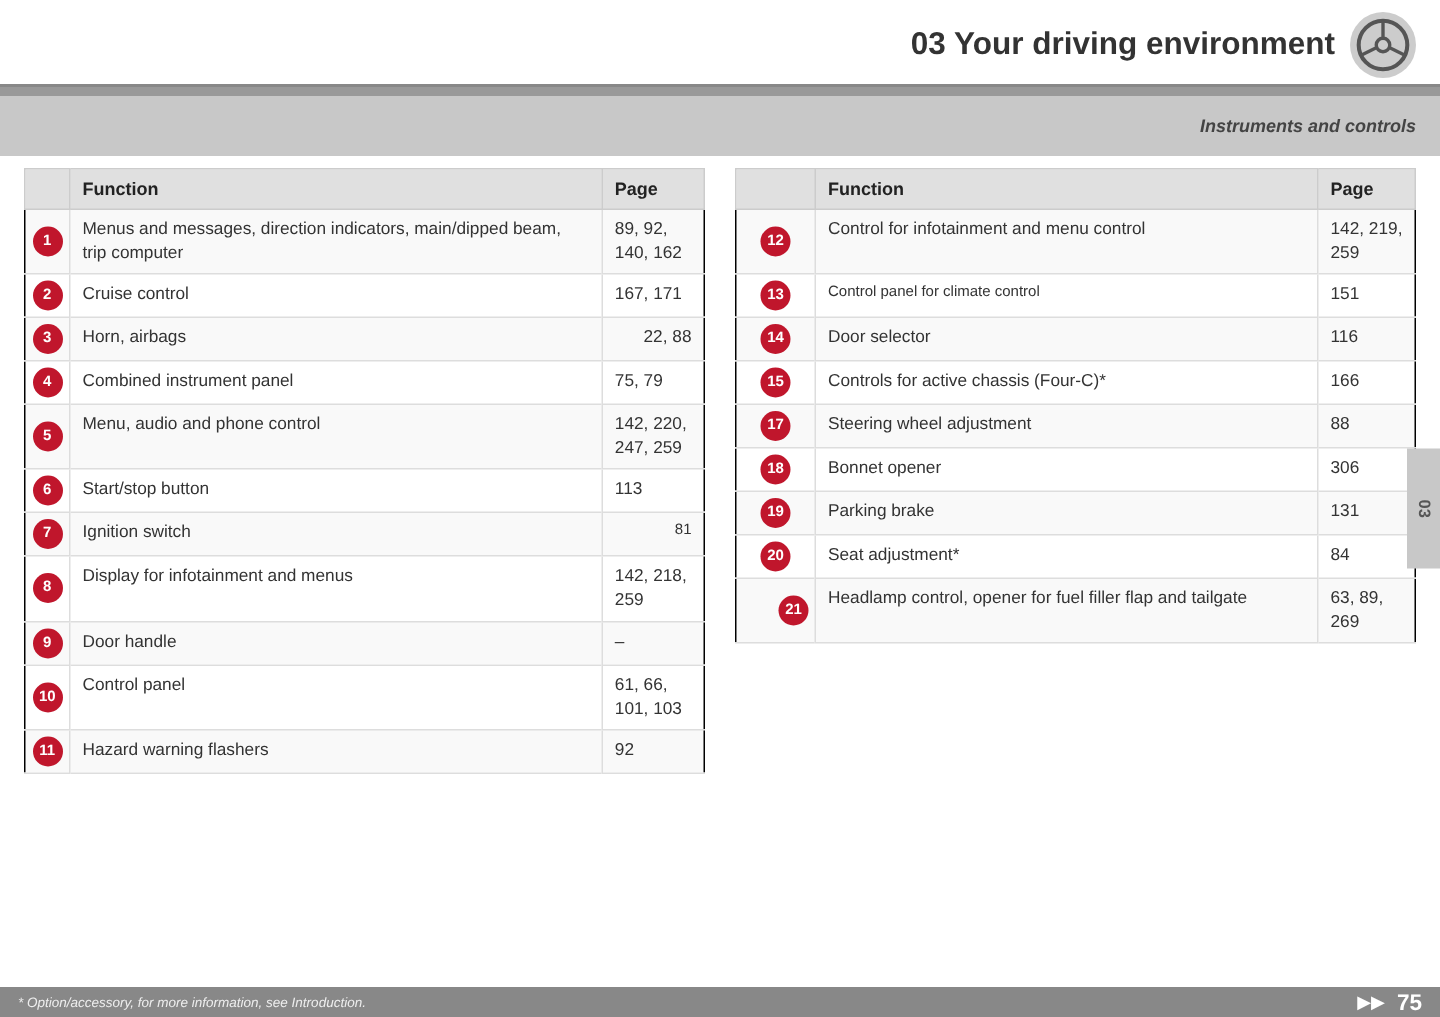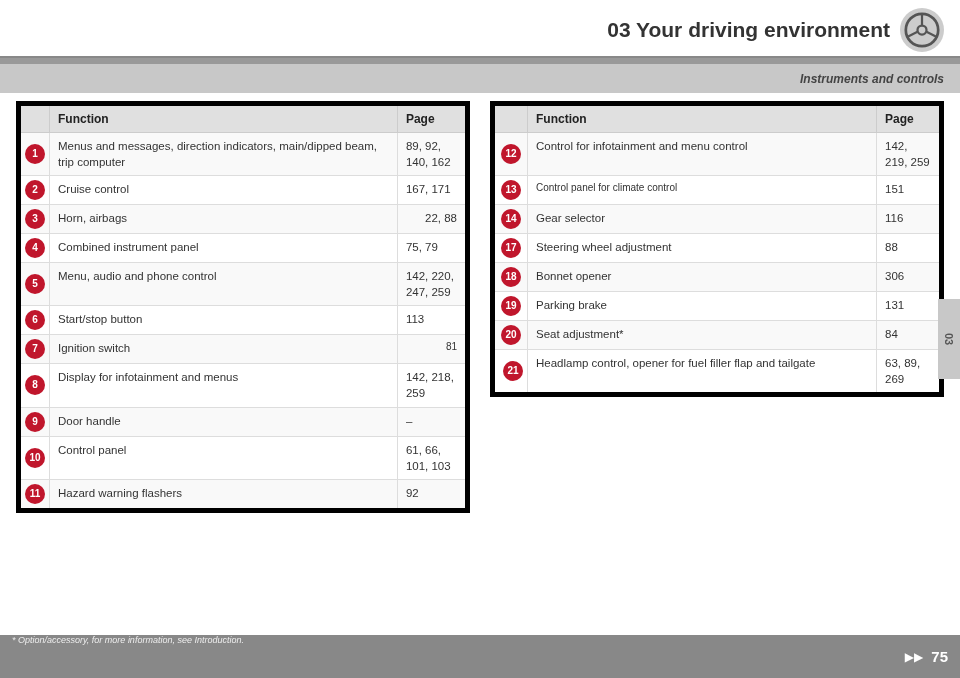--- a/index.html
+++ b/index.html
@@ -9,21 +9,21 @@
       background: #fff;
       font-family: Arial, Helvetica, sans-serif;
       font-size: 12px;
       overflow: hidden;
       position: relative;
     }
 
     
     .section-bar {
       background: #c8c8c8;
-      height: 29px;
+      height: 40px;
       display: flex;
       align-items: center;
       justify-content: flex-end;
       padding-right: 16px;
       margin-bottom: 8px;
     }
 
     
     .content {
       display: flex;
@@ -32,21 +32,21 @@
       gap: 20px;
     }
 
     
     .table-container {
       flex: 1;
     }
     table {
       width: 100%;
       border-collapse: collapse;
-      border: 5px solid #000000;
+      border: 1px solid #000000;
     }
     thead tr {
       background: #e0e0e0;
     }
     thead th {
       padding: 6px 8px;
       text-align: left;
       font-weight: bold;
       font-size: 12px;
       color: #222;
@@ -112,23 +112,24 @@
       color: #555;
       font-weight: bold;
     }
 
     
     .footer {
       position: absolute;
       bottom: 0;
       left: 0;
       right: 0;
-      height: 43px;
+      height: 20px;
       background: #888;
       display: flex;
+      align-items: center;
       justify-content: space-between;
       padding: 0 12px;
     }
 
     .top-gray {
       background: #999;
       height: 6px;
     }
   </style>
 </head>
@@ -250,39 +251,46 @@
     <table>
       <thead>
         <tr>
           <th style="width:28px;"></th>
           <th>Function</th>
           <th style="width:65px;">Page</th>
         </tr>
       </thead>
       <tbody id="right-tbody">
           <tr>
-    <td style="text-align:center;vertical-align:middle;padding:4px 6px;">
+    <td style="text-align:center;vertical-align:middle;padding:4px 16px;">
       <span class="badge">12</span>
     </td>
     <td style="font-size:11.5px;">Control for infotainment and menu control</td>
     <td style="font-size:11.5px;white-space:pre-line;">142, 219, 259</td>
   </tr>
           <tr>
     <td style="text-align:center;vertical-align:middle;padding:4px 4px;">
       <span class="badge">13</span>
     </td>
     <td style="font-size:10px;">Control panel for climate control</td>
     <td style="font-size:11.5px;white-space:pre-line;">151</td>
   </tr>
           <tr>
     <td style="text-align:center;vertical-align:middle;padding:4px 4px;">
       <span class="badge">14</span>
     </td>
-    <td style="font-size:11.5px;">Gear selector</td>
+    <td style="font-size:11.5px;">Door selector</td>
     <td style="font-size:11.5px;white-space:pre-line;">116</td>
+  </tr>
+          <tr>
+    <td style="text-align:center;vertical-align:middle;padding:4px 4px;">
+      <span class="badge">15</span>
+    </td>
+    <td style="font-size:11.5px;">Controls for active chassis (Four-C)*</td>
+    <td style="font-size:11.5px;white-space:pre-line;">166</td>
   </tr>
           <tr>
     <td style="text-align:center;vertical-align:middle;padding:4px 4px;">
       <span class="badge">17</span>
     </td>
     <td style="font-size:11.5px;">Steering wheel adjustment</td>
     <td style="font-size:11.5px;white-space:pre-line;">88</td>
   </tr>
           <tr>
     <td style="text-align:center;vertical-align:middle;padding:4px 4px;">

